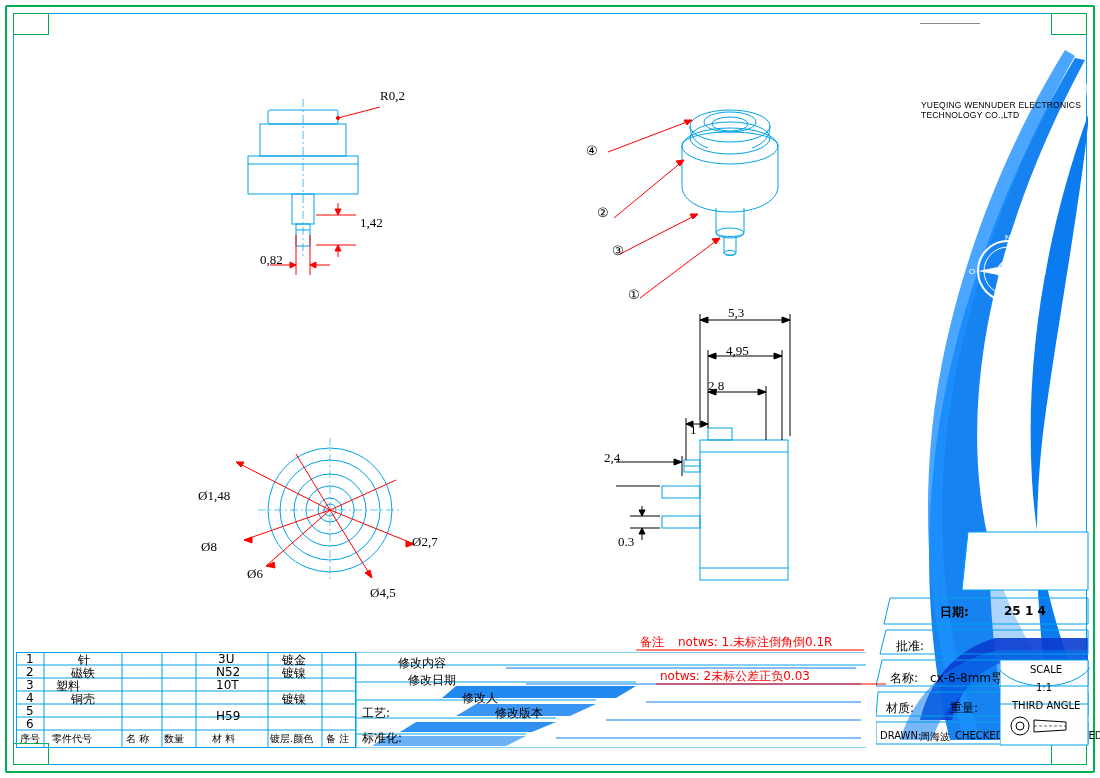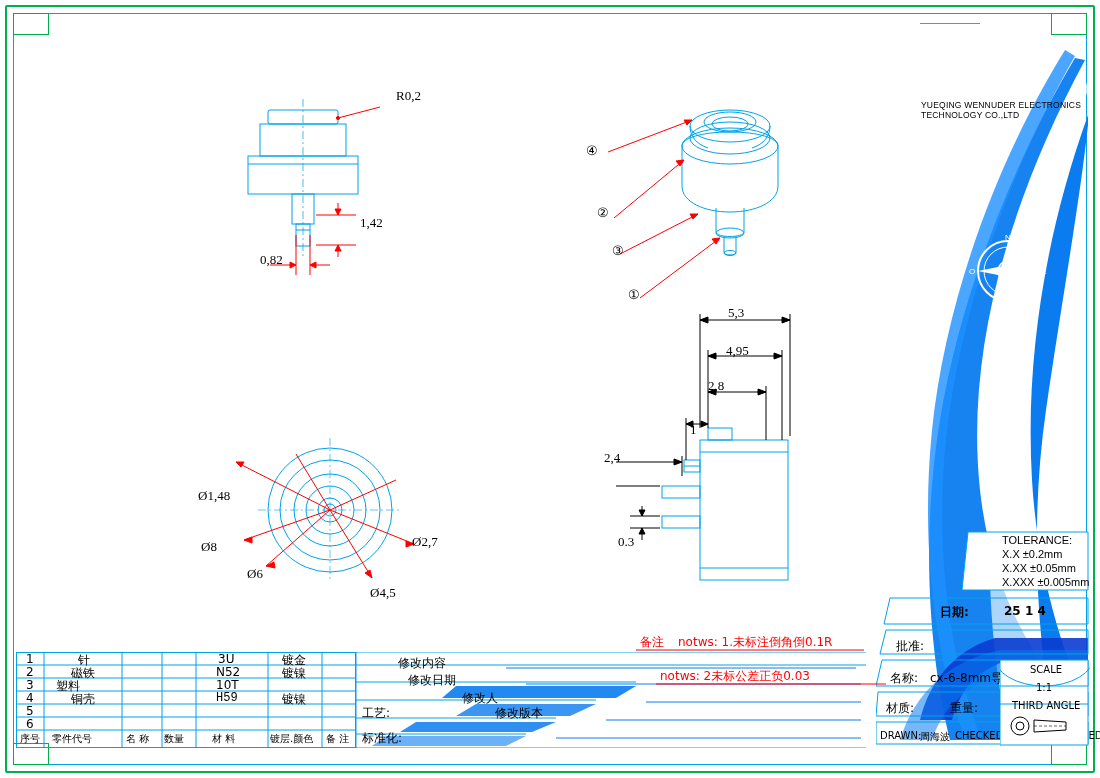--- a/index.html
+++ b/index.html
@@ -63,26 +63,20 @@
     <path d="M73 43 L48 48 L43 43 L48 38 Z" fill="#ffffff"></path>
     <text x="43" y="12" font-size="8" fill="#ffffff" text-anchor="middle" font-family="Liberation Sans">N</text>
     <text x="79" y="46" font-size="8" fill="#ffffff" text-anchor="middle" font-family="Liberation Sans">E</text>
     <text x="43" y="82" font-size="8" fill="#ffffff" text-anchor="middle" font-family="Liberation Sans">S</text>
     <text x="7" y="46" font-size="8" fill="#ffffff" text-anchor="middle" font-family="Liberation Sans">O</text>
   </svg>
 
   <svg class="abs" style="left:962px;top:530px;" width="128" height="62" viewBox="0 0 128 62">
     <path d="M6 2 L126 2 L126 60 L0 60 Z" fill="#ffffff" stroke="#00a2e8" stroke-width="1"></path>
   </svg>
-  <div class="tolbox" style="left:1002px;top:533px;">
-    <div>TOLERANCE:</div>
-    <div>X.X  ±0.2mm</div>
-    <div>X.XX ±0.05mm</div>
-    <div>X.XXX ±0.005mm</div>
-  </div>
 
   <svg class="abs" style="left:876px;top:596px;" width="214" height="150" viewBox="0 0 214 150">
     <g fill="none" stroke="#00a2e8" stroke-width="1">
       <path d="M14 2 L212 2 L212 28 L8 28 Z"></path>
       <path d="M10 34 L212 34 L212 58 L4 58 Z"></path>
       <path d="M6 64 L212 64 L212 90 L0 90 Z"></path>
       <path d="M2 96 L212 96 L212 120 L0 120 Z"></path>
       <path d="M0 126 L212 126 L212 148 L0 148 Z"></path>
     </g>
   </svg>
@@ -142,21 +136,21 @@
     <div class="txt cn" style="left:200px;top:13px;">N52</div>
     <div class="txt cn" style="left:266px;top:13px;">镀镍</div>
 
     <div class="txt cn" style="left:10px;top:26px;">3</div>
     <div class="txt cn" style="left:40px;top:26px;">塑料</div>
     <div class="txt cn" style="left:200px;top:26px;">10T</div>
     <div class="txt cn" style="left:266px;top:26px;"></div>
 
     <div class="txt cn" style="left:10px;top:39px;">4</div>
     <div class="txt cn" style="left:55px;top:39px;">铜壳</div>
-    <div class="txt cn" style="left:200px;top:39px;font-family:Liberation Mono, monospace;">H59</div>
+    <div class="txt cn" style="left:200px;top:57px;">H59</div>
     <div class="txt cn" style="left:266px;top:39px;">镀镍</div>
 
     <div class="txt cn" style="left:10px;top:52px;">5</div>
     <div class="txt cn" style="left:10px;top:65px;">6</div>
 
     <div class="txt cn small" style="left:4px;top:80px;">序号</div>
     <div class="txt cn small" style="left:36px;top:80px;">零件代号</div>
     <div class="txt cn small" style="left:110px;top:80px;">名  称</div>
     <div class="txt cn small" style="left:148px;top:80px;">数量</div>
     <div class="txt cn small" style="left:196px;top:80px;">材  料</div>
@@ -239,21 +233,21 @@
 
     <g stroke="#ff0000" stroke-width="1">
       <line x1="66" y1="150" x2="66" y2="190"></line>
       <line x1="80" y1="150" x2="80" y2="190"></line>
       <line x1="40" y1="180" x2="66" y2="180"></line>
       <line x1="80" y1="180" x2="100" y2="180"></line>
       <path d="M66 180 L60 177 L60 183 Z" fill="#ff0000"></path>
       <path d="M80 180 L86 177 L86 183 Z" fill="#ff0000"></path>
     </g>
   </svg>
-  <div class="dimtxt" style="left:396px;top:88px;">R0,2</div>
+  <div class="dimtxt" style="left:380px;top:88px;">R0,2</div>
   <div class="dimtxt" style="left:360px;top:215px;">1,42</div>
   <div class="dimtxt" style="left:260px;top:252px;">0,82</div>
 
   <svg class="abs" style="left:580px;top:90px;" width="250" height="220" viewBox="0 0 250 220">
     <g stroke="#00a2e8" stroke-width="1" fill="none">
 
       <ellipse cx="150" cy="36" rx="40" ry="16"></ellipse>
       <ellipse cx="150" cy="32" rx="26" ry="10"></ellipse>
       <ellipse cx="150" cy="34" rx="18" ry="7"></ellipse>
       <path d="M110 36 C110 46 116 54 128 58"></path>

